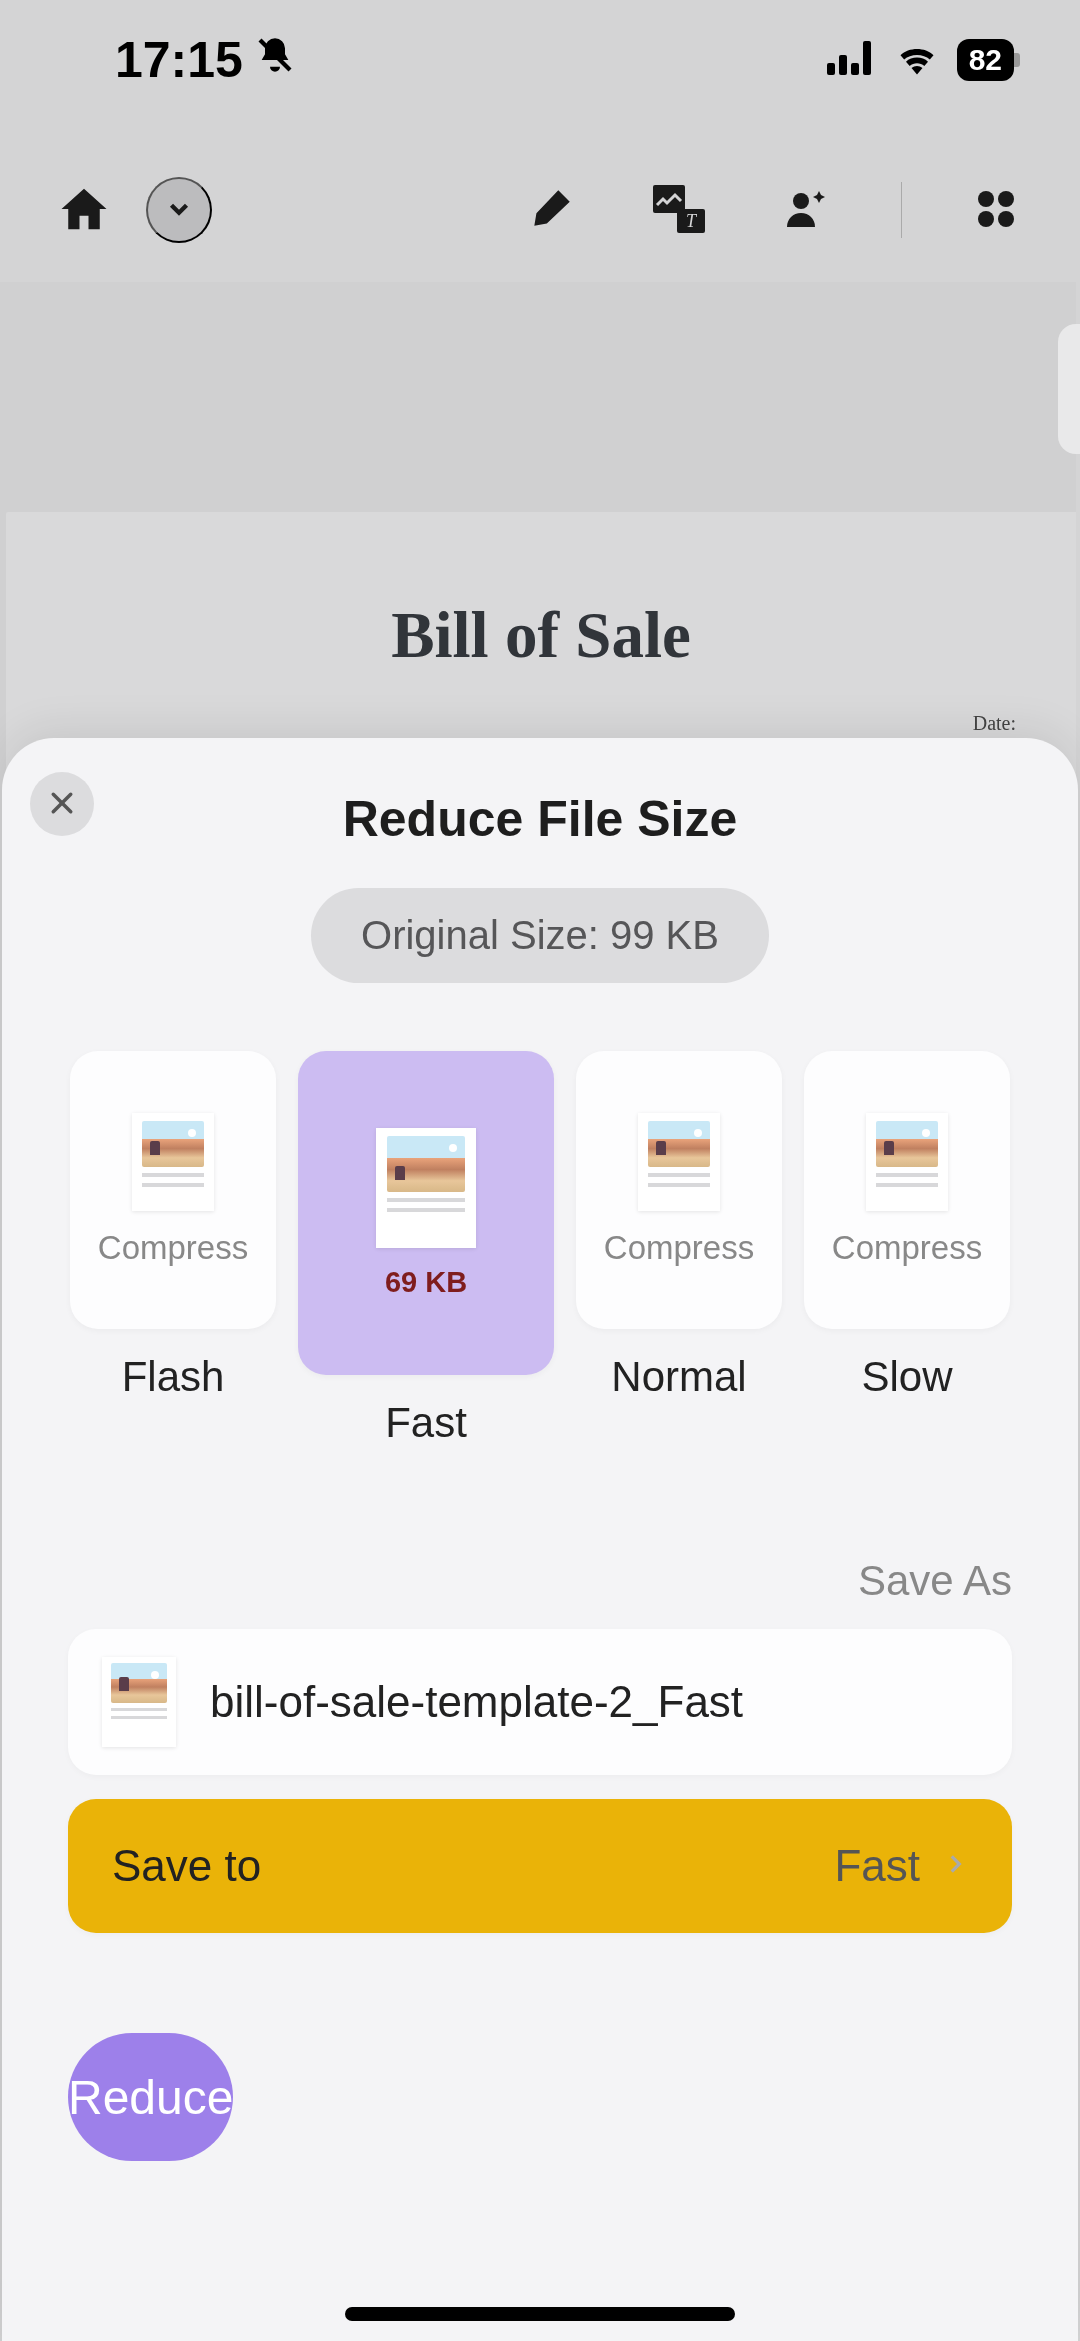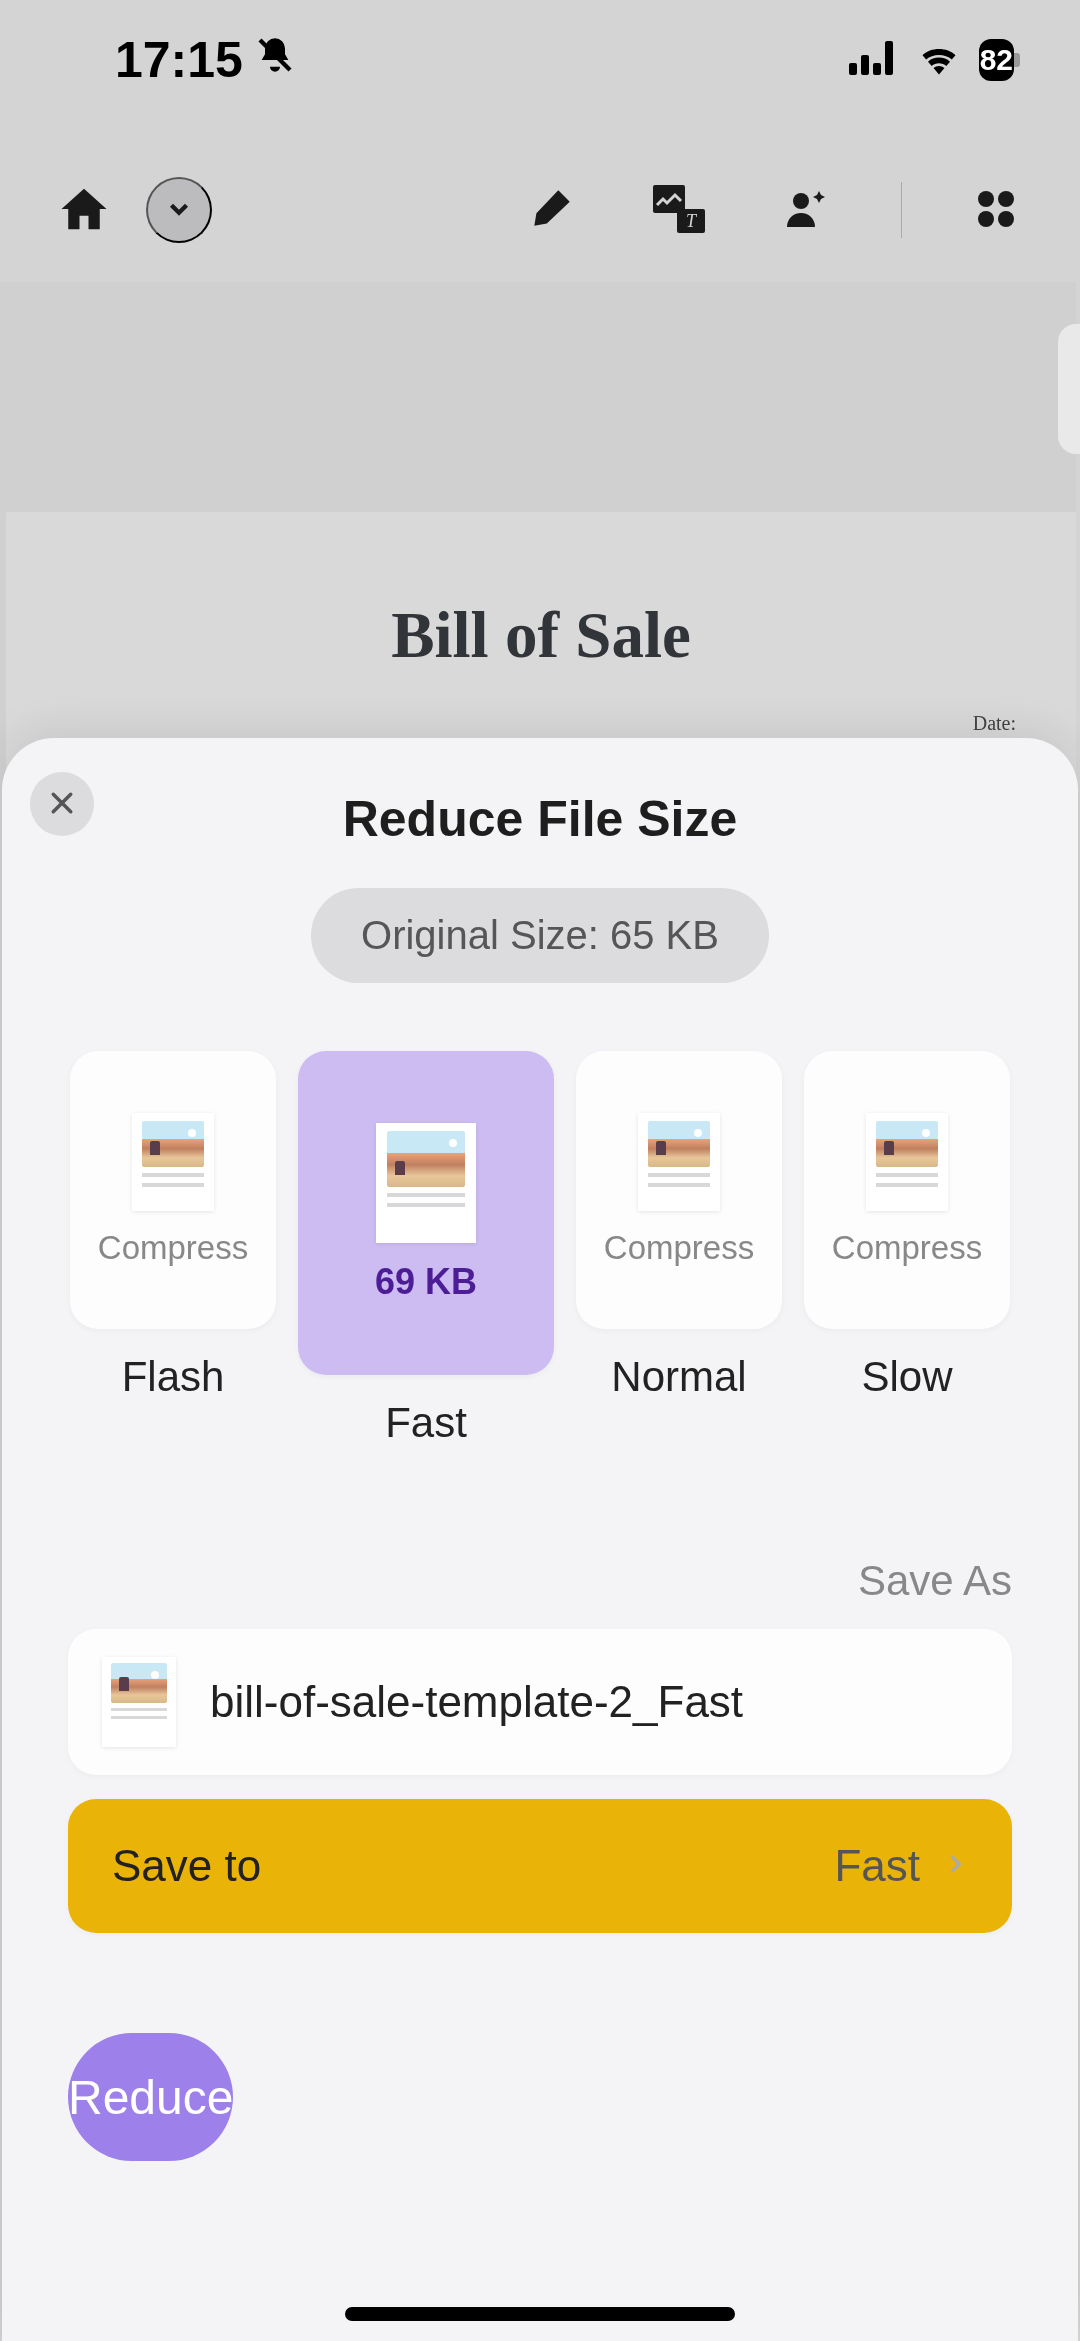--- a/index.html
+++ b/index.html
@@ -40,21 +40,21 @@
   .opt-card.selected { width: 256px; height: 324px; background: #ccbcf2; }
   .opt-card .thumb { width: 82px; height: 98px; background: #fff; box-shadow: 0 1px 4px rgba(0,0,0,0.1); display: flex; flex-direction: column; align-items: center; justify-content: flex-start; padding-top: 8px; gap: 6px; }
   .opt-card.selected .thumb { width: 100px; height: 120px; }
   .thumb-img { width: 62px; height: 46px; border-radius: 2px; background: linear-gradient(180deg, #c9e8f6 0%, #c9e8f6 40%, #e8a27a 40%, #c08060 60%, #e8c69a 80%, #d8b888 100%); position: relative; overflow: hidden; }
   .opt-card.selected .thumb-img { width: 78px; height: 56px; }
   .thumb-img::before { content: ""; position: absolute; top: 8px; right: 8px; width: 8px; height: 8px; border-radius: 50%; background: #fff; }
   .thumb-img::after { content: ""; position: absolute; bottom: 12px; left: 8px; width: 10px; height: 14px; background: #5a3d4a; border-radius: 2px 2px 0 0; }
   .thumb .line { width: 62px; height: 4px; background: #d8d8da; }
   .opt-card.selected .thumb .line { width: 78px; }
   .opt-card .status { font-size: 33px; color: #888; font-weight: 500; }
-  .opt-card.selected .status { font-size: 36px; color: #4c1d95; font-weight: 600; }
+  .opt-card.selected .status { font-size: 29px; color: #7f1d1d; font-weight: 600; }
   .opt-label { font-size: 42px; color: #222; font-weight: 500; }
 
   .save-section { margin-top: 110px; padding: 0 66px; }
   .save-heading { font-size: 42px; color: #888; font-weight: 500; margin-bottom: 24px; text-align: right; }
   .save-row { background: #fdfdfe; border-radius: 28px; padding: 28px 34px; display: flex; align-items: center; gap: 34px; box-shadow: 0 2px 6px rgba(0,0,0,0.03); }
   .save-row .thumb { width: 74px; height: 90px; background: #fff; box-shadow: 0 1px 4px rgba(0,0,0,0.1); display: flex; flex-direction: column; align-items: center; justify-content: flex-start; padding-top: 6px; gap: 5px; }
   .save-row .thumb .thumb-img { width: 56px; height: 40px; }
   .save-row .thumb .line { width: 56px; height: 3px; background: #d8d8da; }
   .save-filename { font-size: 44px; color: #222; font-weight: 500; }
 
@@ -90,21 +90,21 @@
             <rect x="24" y="22" width="8" height="12" rx="2"></rect>
             <rect x="36" y="0" width="8" height="34" rx="2"></rect>
           </svg>
       </span>
       <span>
         <svg width="44" height="34" viewBox="0 0 24 18" fill="#000">
             <path d="M12 18l-3-3.5c1.7-1.5 4.3-1.5 6 0L12 18zm-6-7C9 8 15 8 18 11l-2 2.3c-2.2-2-5.8-2-8 0L6 11zm-3-3.5C7.5 3 16.5 3 21 7.5l-2 2.3C15.5 6.5 8.5 6.5 5 9.8L3 7.5z"></path>
           </svg>
       </span>
       <span style="display:flex;align-items:center;">
-        <span style="background:#000;color:#fff;font-size:30px;font-weight:700;padding:4px 1px;border-radius:12px;">82</span>
+        <span style="background:#000;color:#fff;font-size:30px;font-weight:700;padding:4px 12px;border-radius:12px;">82</span>
         <span style="width:6px;height:14px;background:#999;border-radius:0 3px 3px 0;"></span>
       </span>
     </div>
   </div>
 
   <div class="toolbar">
     <div class="toolbar-left">
       <button class="tb-btn">
         <span><svg width="54" height="54" viewBox="0 0 24 24" fill="#1a1a1a">
               <path d="M12 3l10 9h-3v9h-5v-6h-4v6H5v-9H2l10-9z"></path>
@@ -158,21 +158,21 @@
   <div class="scroll-ind"></div>
 
   <div class="sheet">
     <button class="sheet-close">
       <span><svg width="30" height="30" viewBox="0 0 24 24" fill="none" stroke="#555" stroke-width="2.8" stroke-linecap="round">
             <line x1="5" y1="5" x2="19" y2="19"></line>
             <line x1="19" y1="5" x2="5" y2="19"></line>
           </svg></span>
     </button>
     <h2 class="sheet-title">Reduce File Size</h2>
-    <div class="orig-pill">Original Size: 65 KB</div>
+    <div class="orig-pill">Original Size: 99 KB</div>
 
     <div class="options-row">
       <div class="opt-card-wrap">
         <div class="opt-card">
           <div class="thumb">
               <div class="thumb-img"></div>
               <div class="line"></div>
               <div class="line"></div>
             </div>
           <div class="status">Compress</div>

